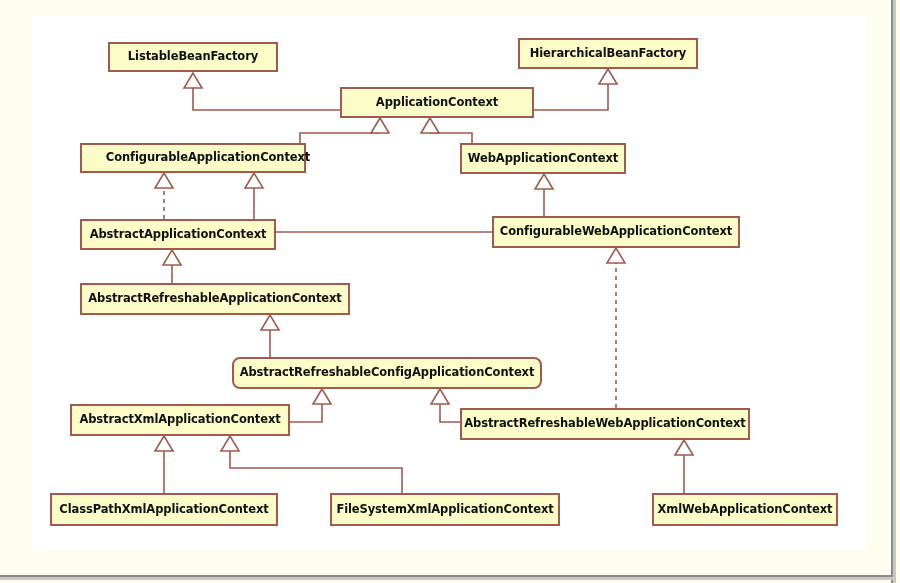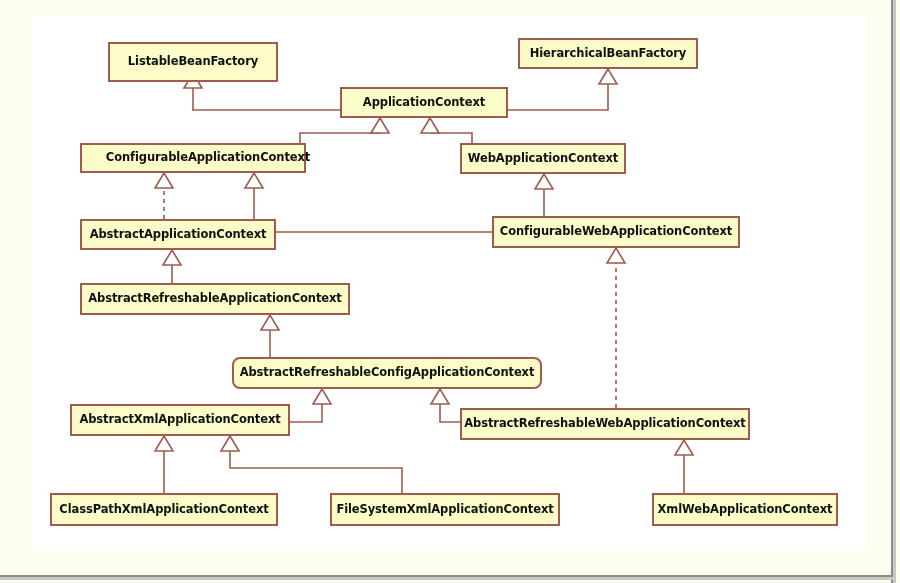--- a/index.html
+++ b/index.html
@@ -128,29 +128,29 @@
           <polygon points="238,299 229,314 247,314"></polygon>
           <polygon points="290,373 281,388 299,388"></polygon>
           <polygon points="408,373 399,388 417,388"></polygon>
           <polygon points="584,232 575,247 593,247"></polygon>
           <polygon points="132,420 123,435 141,435"></polygon>
           <polygon points="198,420 189,435 207,435"></polygon>
           <polygon points="652,424 643,439 661,439"></polygon>
         </g>
     </svg>
 
-    <div class="uml-box" style="left:76px; top:26px; width:170px; height:40px;">
+    <div class="uml-box" style="left:76px; top:26px; width:170px; height:30px;">
       <span>ListableBeanFactory</span>
     </div>
 
     <div class="uml-box" style="left:486px; top:22px; width:180px; height:31px;">
       <span>HierarchicalBeanFactory</span>
     </div>
 
-    <div class="uml-box" style="left:308px; top:71px; width:168px; height:31px;">
+    <div class="uml-box" style="left:308px; top:71px; width:194px; height:31px;">
       <span>ApplicationContext</span>
     </div>
 
     <div class="uml-box" style="left:48px; top:127px; width:226px; height:30px;padding-left:30px;">
       <span>ConfigurableApplicationContext</span>
     </div>
 
     <div class="uml-box" style="left:428px; top:127px; width:166px; height:31px;">
       <span>WebApplicationContext</span>
     </div>

